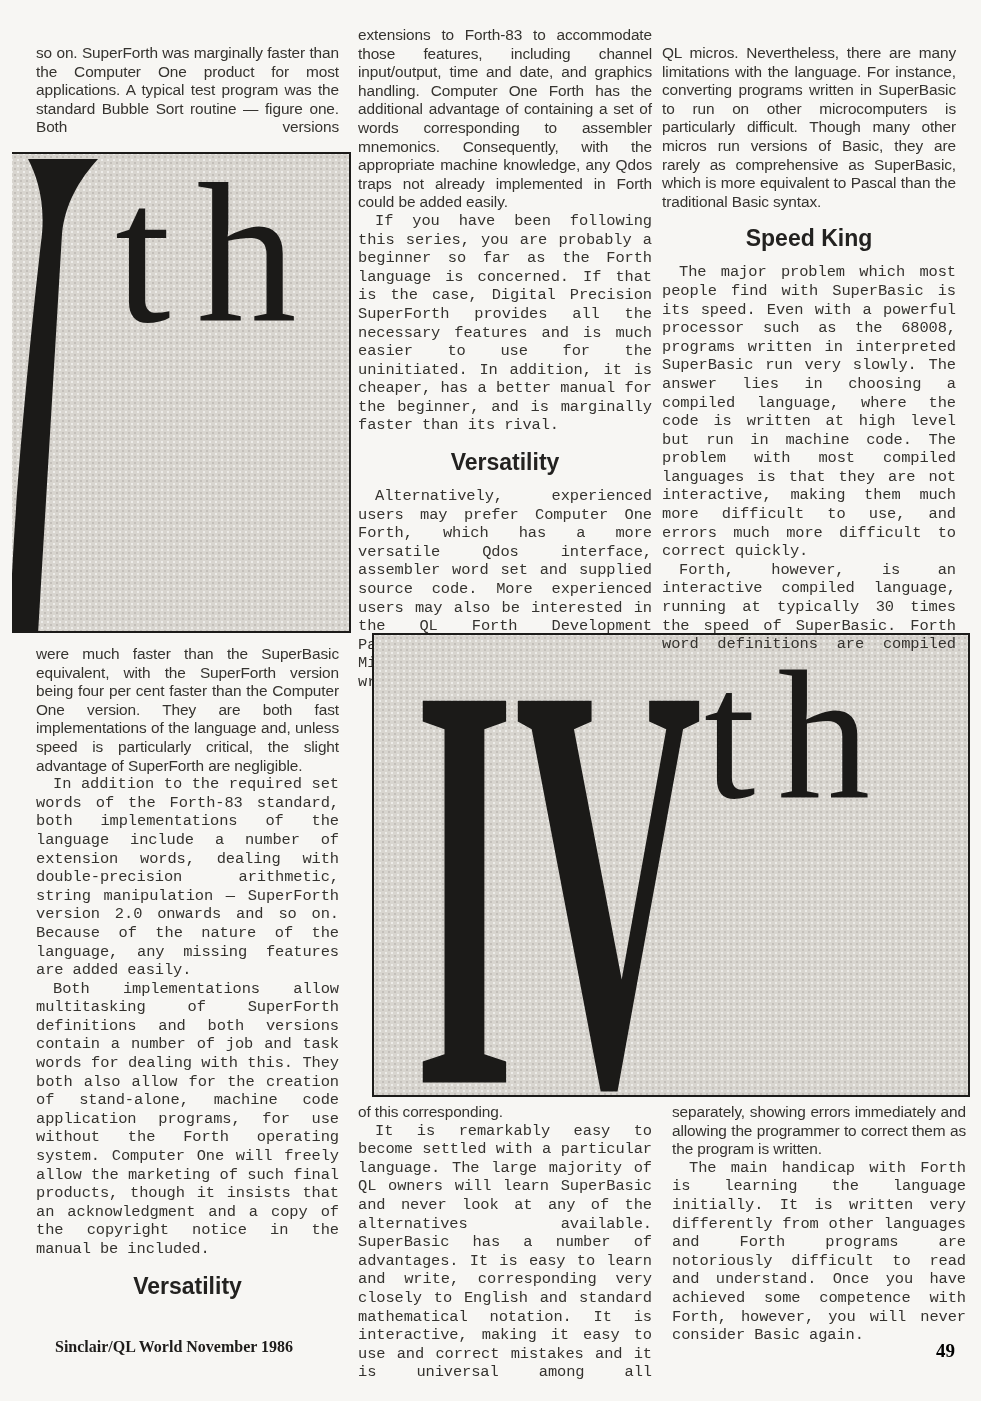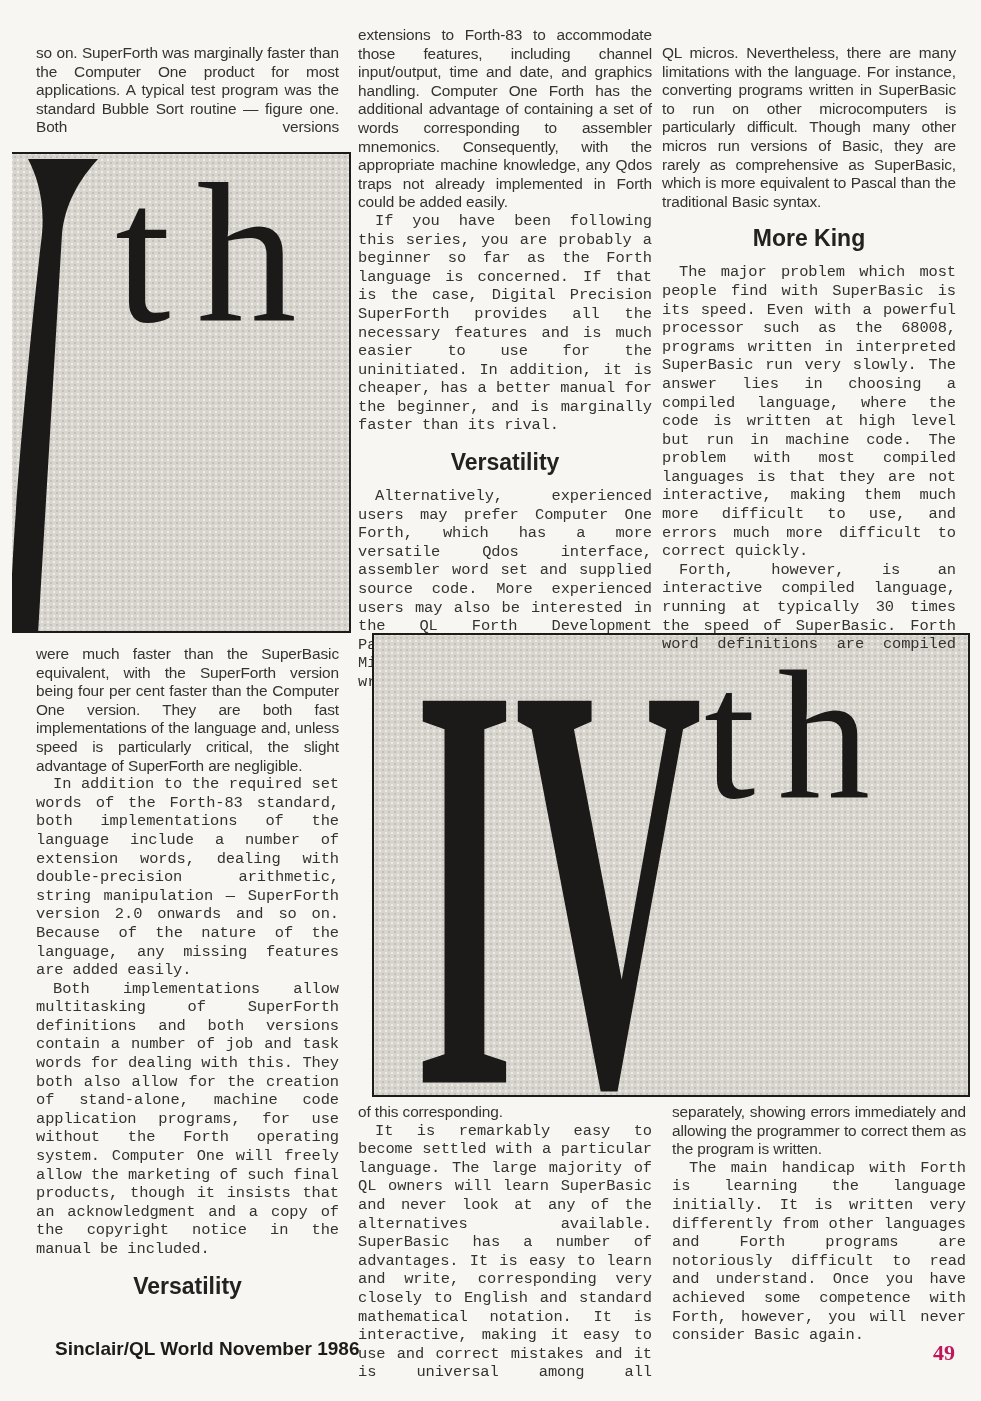--- a/index.html
+++ b/index.html
@@ -81,27 +81,27 @@
   }
   #fig1-stroke{position:absolute;left:0;top:0;}
   #c1top{left:36px;top:44px;width:303px;}
   #c1main{left:36px;top:645px;width:303px;}
   #c2top{left:358px;top:26px;width:294px;}
   #c2bottom{left:358px;top:1103px;width:294px;}
   #c3top{left:662px;top:44px;width:294px;}
   #c3bottom{left:672px;top:1103px;width:294px;}
   .footer-journal{
     position:absolute;left:55px;top:1338px;
-    font-family:Liberation Sans, sans-serif;
-    font-weight:bold;font-size:19px;color:#1e1c1a;
+    font-family:Liberation Serif, serif;
+    font-weight:bold;font-size:16px;color:#1e1c1a;
   }
   .footer-page{
     position:absolute;right:26px;top:1340px;
     font-family:"Liberation Serif", serif;
-    font-weight:bold;font-size:22px;color:#be185d;
+    font-weight:bold;font-size:19px;color:#000000;
   }
 </style>
 </head>
 <body>
 
 <div class="col" id="c1top">
   <p class="cont">so on. SuperForth was marginally faster than the Computer One product for most applications. A typical test program was the standard Bubble Sort routine — figure one. Both versions</p>
 </div>
 
 <div class="figure" id="fig1">
@@ -130,21 +130,21 @@
   <span class="fig-letter" id="fig2-th">th</span>
 </div>
 
 <div class="col" id="c2bottom">
   <p>of this corresponding.</p>
   <p class="ind cont">It is remarkably easy to become settled with a particular language. The large majority of QL owners will learn SuperBasic and never look at any of the alternatives available. SuperBasic has a number of advantages. It is easy to learn and write, corresponding very closely to English and standard mathematical notation. It is interactive, making it easy to use and correct mistakes and it is universal among all</p>
 </div>
 
 <div class="col" id="c3top">
   <p>QL micros. Nevertheless, there are many limitations with the language. For instance, converting programs written in SuperBasic to run on other microcomputers is particularly difficult. Though many other micros run versions of Basic, they are rarely as comprehensive as SuperBasic, which is more equivalent to Pascal than the traditional Basic syntax.</p>
-  <div class="heading">More King</div>
+  <div class="heading">Speed King</div>
   <p class="ind">The major problem which most people find with SuperBasic is its speed. Even with a powerful processor such as the 68008, programs written in interpreted SuperBasic run very slowly. The answer lies in choosing a compiled language, where the code is written at high level but run in machine code. The problem with most compiled languages is that they are not interactive, making them much more difficult to use, and errors much more difficult to correct quickly.</p>
   <p class="ind cont">Forth, however, is an interactive compiled language, running at typically 30 times the speed of SuperBasic. Forth word definitions are compiled</p>
 </div>
 
 <div class="col" id="c3bottom">
   <p>separately, showing errors immediately and allowing the programmer to correct them as the program is written.</p>
   <p class="ind">The main handicap with Forth is learning the language initially. It is written very differently from other languages and Forth programs are notoriously difficult to read and understand. Once you have achieved some competence with Forth, however, you will never consider Basic again.</p>
 </div>
 
 <div class="footer-journal">Sinclair/QL World November 1986</div>

